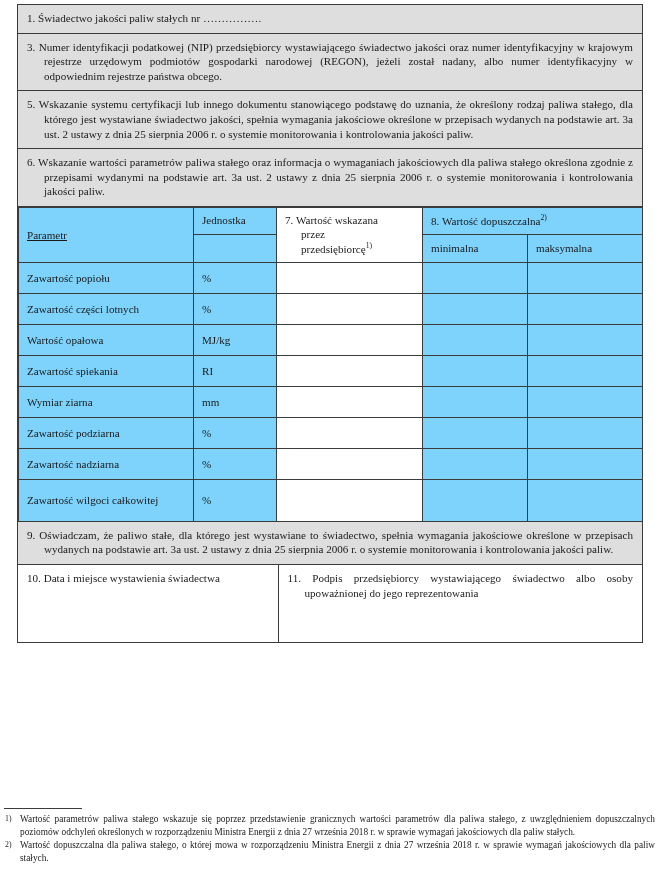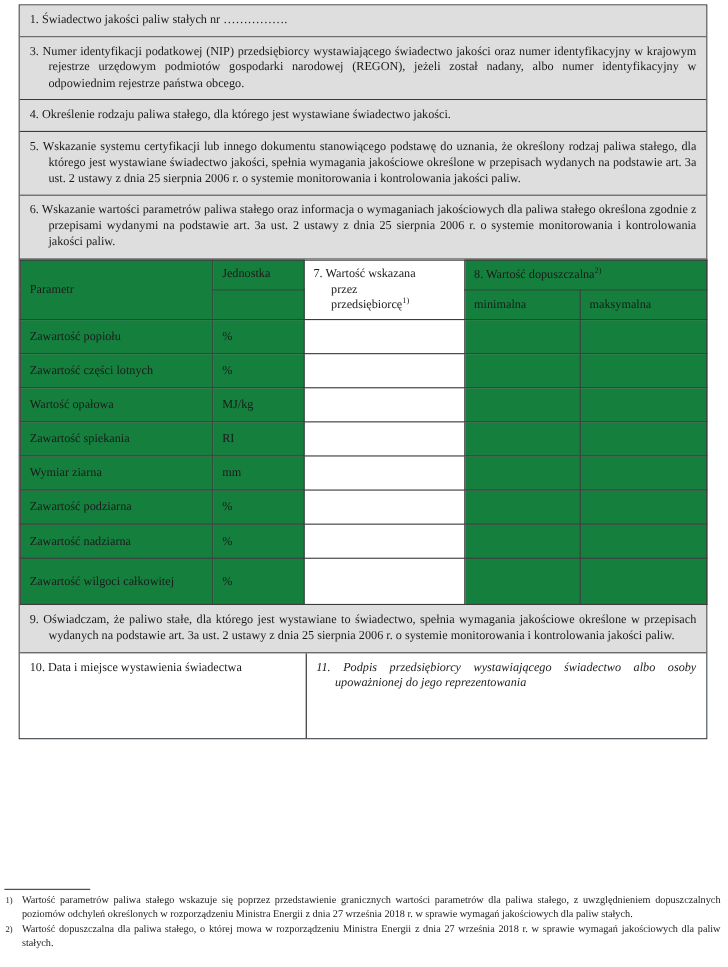--- a/index.html
+++ b/index.html
@@ -62,41 +62,41 @@
     background: #dedede;
   }
   .ptable td, .ptable th {
     border: 1.3px solid #3b3b3b;
     font-weight: normal;
     font-size: 11.1px;
     line-height: 14.3px;
     text-align: left;
     vertical-align: middle;
     padding: 5px 7px 5px 8px;
-    background: #15803d;
+    background: #7dd3fc;
     box-sizing: border-box;
   }
   .ptable .c-param  { width: 175px; }
   .ptable .c-unit   { width: 83px; }
   .ptable .c-val    { width: 146px; }
   .ptable .c-min    { width: 105px; }
   .ptable .c-max    { width: 115px; }
 
   .ptable td.white { background: #ffffff; }
 
   td.hdr-val {
     vertical-align: top;
     padding: 5px 7px 6px 8px;
     background: #ffffff;
   }
   .hdr-val-line1 { display:block; }
   .hdr-val-line2 { display:block; padding-left: 16px; }
   .hdr-val-line3 { display:block; padding-left: 16px; }
 
-  td.hdr-param { vertical-align: middle; }
+  td.hdr-param { vertical-align: middle; text-decoration: underline; }
   td.hdr-unit  { vertical-align: top; padding-top: 5px; }
 
   .rowcell { height: 31px; }
   .rowcell-tall { height: 42px; }
 
   sup {
     font-size: 7.6px;
     vertical-align: super;
     line-height: 0;
   }
@@ -111,21 +111,21 @@
   .btable td {
     border: none;
     font-size: 11.1px;
     line-height: 14.6px;
     vertical-align: top;
     padding: 6px 9px 8px 9px;
     background: #ffffff;
     box-sizing: border-box;
   }
   .btable td.left  { width: 260px; border-right: 1.3px solid #3b3b3b; }
-  .btable td.right { width: auto; font-style: italic; }
+  .btable td.right { width: auto; }
   .btable .indent {
     padding-left: 17px;
     text-indent: -17px;
     text-align: justify;
   }
   .bottom-pad { height: 34px; }
 
   
   .footnotes {
     position: absolute;
@@ -169,23 +169,20 @@
 
     <div class="block">
       <p class="clause nojust">1. Świadectwo jakości paliw stałych nr …………….</p>
     </div>
 
 
     <div class="block">
       <p class="clause">3. Numer identyfikacji podatkowej (NIP) przedsiębiorcy wystawiającego świadectwo jakości oraz numer identyfikacyjny w krajowym rejestrze urzędowym podmiotów gospodarki narodowej (REGON), jeżeli został nadany, albo numer identyfikacyjny w odpowiednim rejestrze państwa obcego.</p>
     </div>
 
-    <div class="block">
-      <p class="clause nojust">4. Określenie rodzaju paliwa stałego, dla którego jest wystawiane świadectwo jakości.</p>
-    </div>
 
     <div class="block">
       <p class="clause">5. Wskazanie systemu certyfikacji lub innego dokumentu stanowiącego podstawę do uznania, że określony rodzaj paliwa stałego, dla którego jest wystawiane świadectwo jakości, spełnia wymagania jakościowe określone w przepisach wydanych na podstawie art. 3a ust. 2 ustawy z dnia 25 sierpnia 2006 r. o systemie monitorowania i kontrolowania jakości paliw.</p>
     </div>
 
     <div class="block">
       <p class="clause">6. Wskazanie wartości parametrów paliwa stałego oraz informacja o wymaganiach jakościowych dla paliwa stałego określona zgodnie z przepisami wydanymi na podstawie art. 3a ust. 2 ustawy z dnia 25 sierpnia 2006 r. o systemie monitorowania i kontrolowania jakości paliw.</p>
     </div>
 
     <div class="block" style="padding:0; border-bottom:none;">

